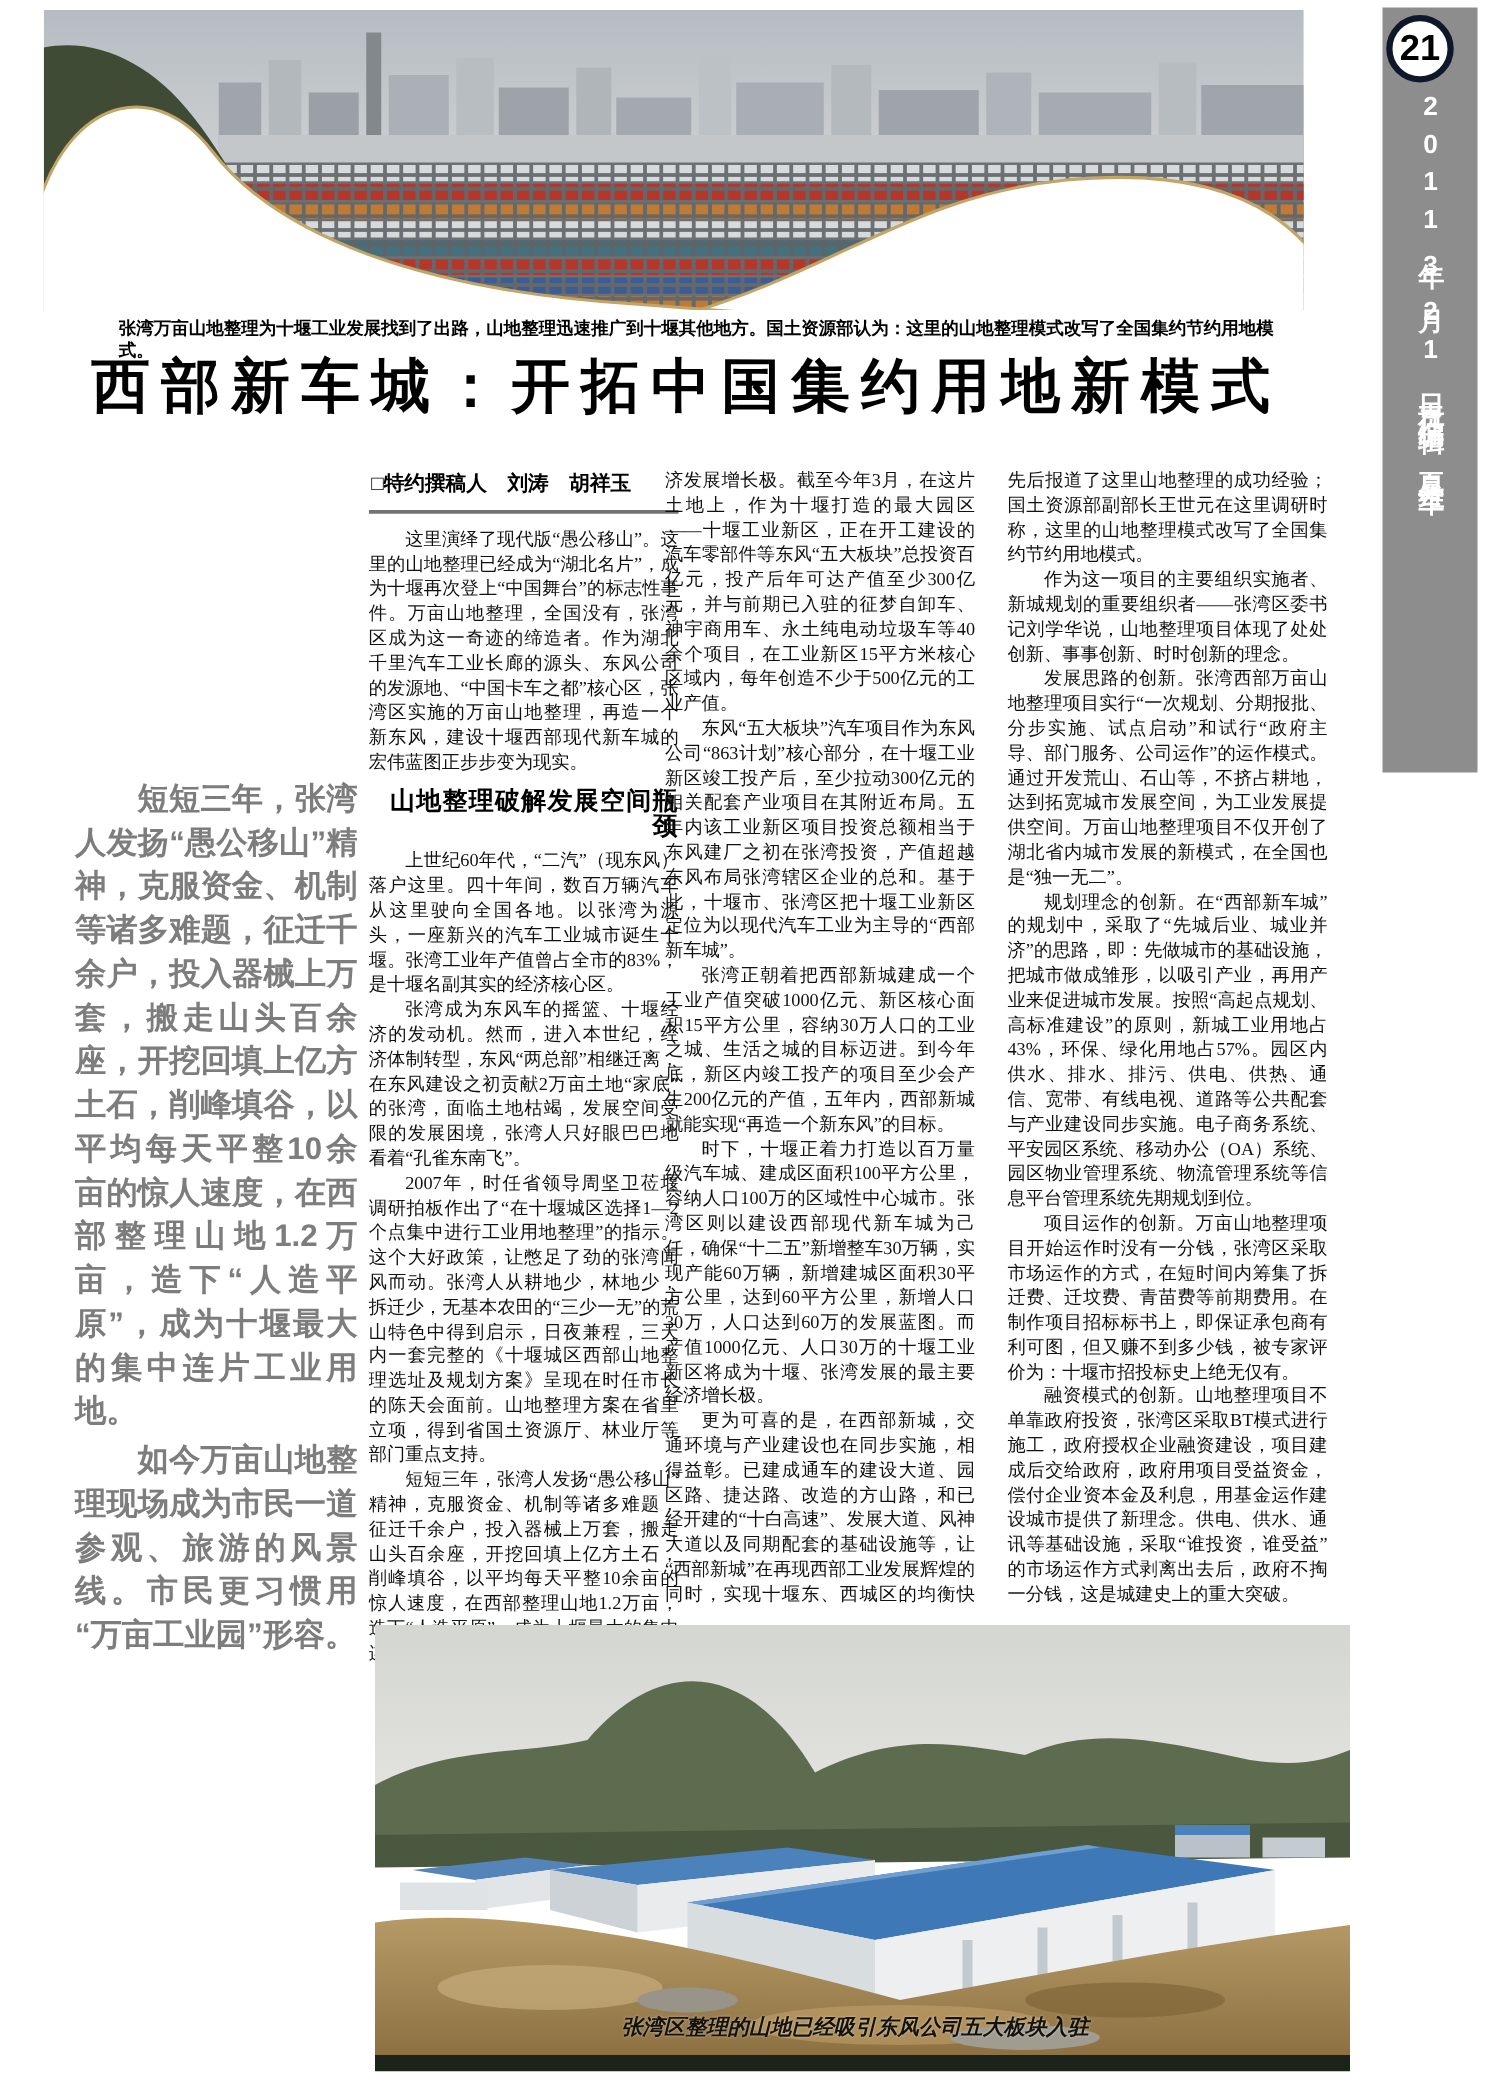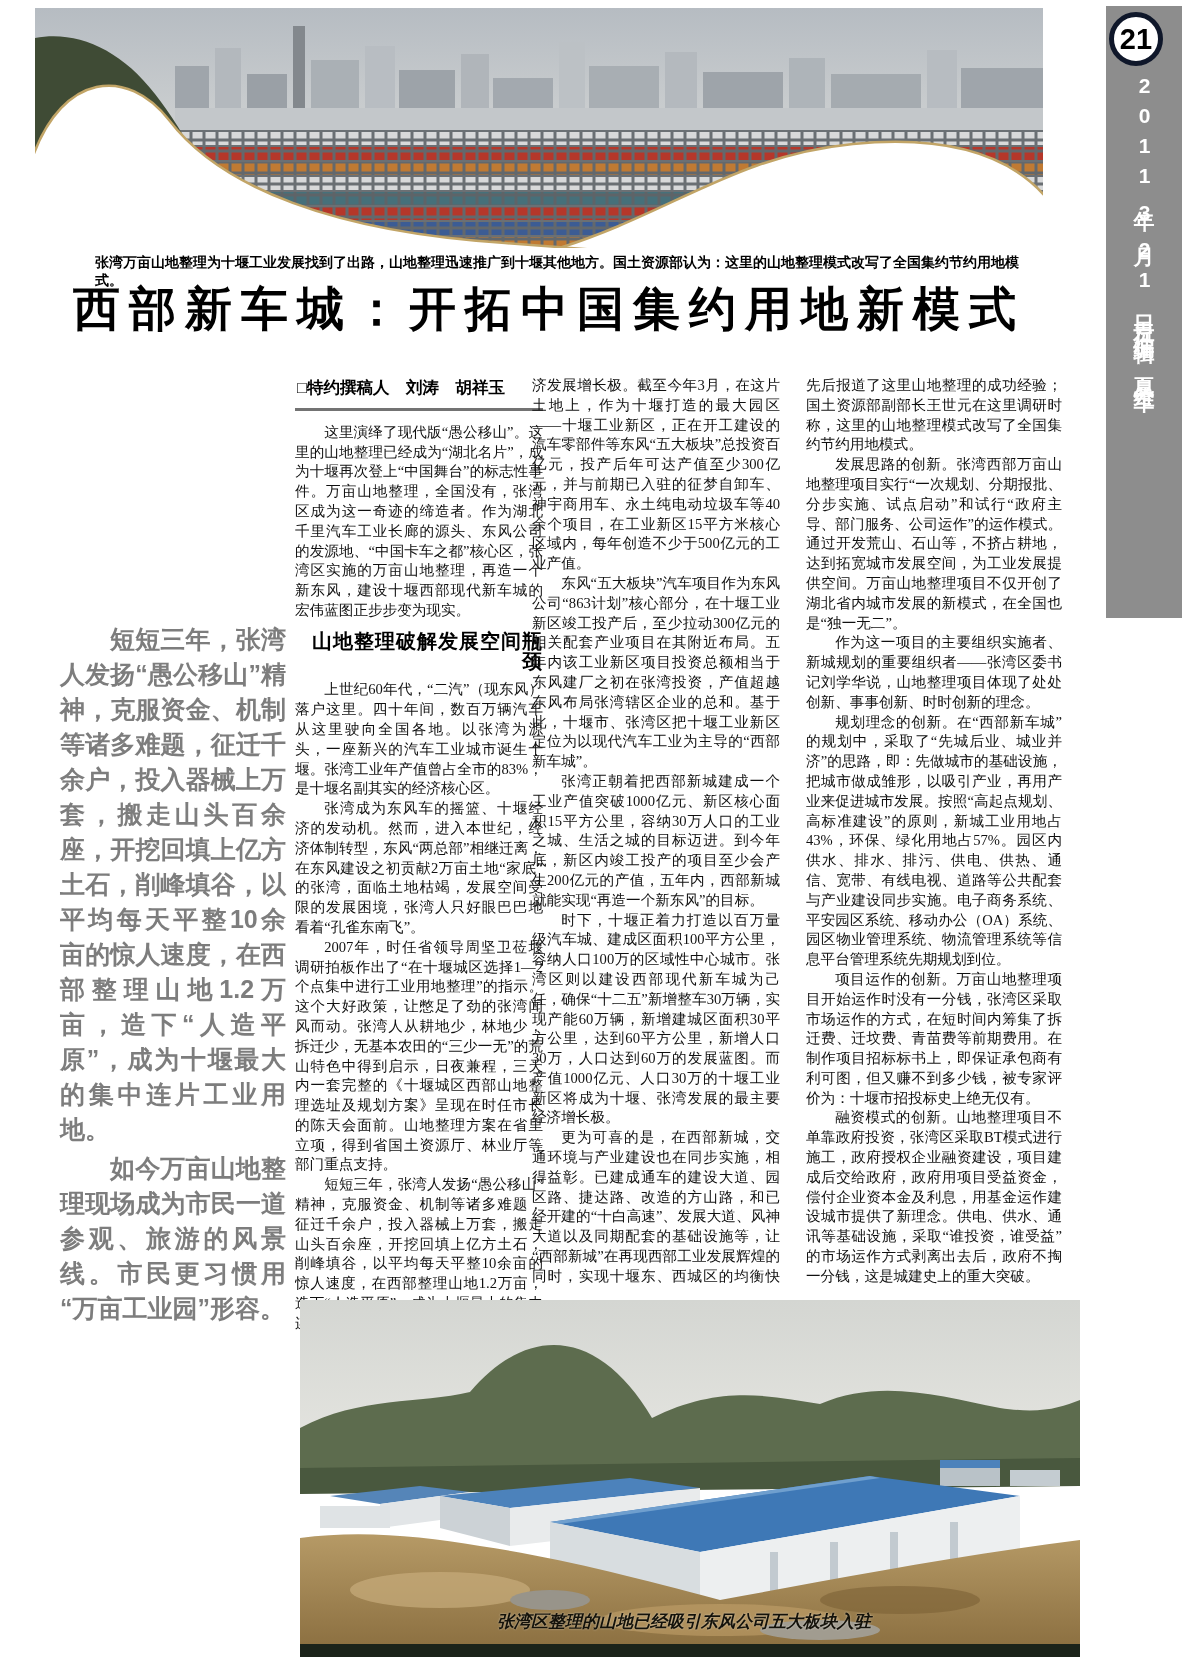--- a/index.html
+++ b/index.html
@@ -156,22 +156,22 @@
     <p class="cont">济发展增长极。截至今年3月，在这片土地上，作为十堰打造的最大园区——十堰工业新区，正在开工建设的汽车零部件等东风“五大板块”总投资百亿元，投产后年可达产值至少300亿元，并与前期已入驻的征梦自卸车、神宇商用车、永土纯电动垃圾车等40余个项目，在工业新区15平方米核心区域内，每年创造不少于500亿元的工业产值。</p>
     <p>东风“五大板块”汽车项目作为东风公司“863计划”核心部分，在十堰工业新区竣工投产后，至少拉动300亿元的相关配套产业项目在其附近布局。五年内该工业新区项目投资总额相当于东风建厂之初在张湾投资，产值超越东风布局张湾辖区企业的总和。基于此，十堰市、张湾区把十堰工业新区定位为以现代汽车工业为主导的“西部新车城”。</p>
     <p>张湾正朝着把西部新城建成一个工业产值突破1000亿元、新区核心面积15平方公里，容纳30万人口的工业之城、生活之城的目标迈进。到今年底，新区内竣工投产的项目至少会产生200亿元的产值，五年内，西部新城就能实现“再造一个新东风”的目标。</p>
     <p>时下，十堰正着力打造以百万量级汽车城、建成区面积100平方公里，容纳人口100万的区域性中心城市。张湾区则以建设西部现代新车城为己任，确保“十二五”新增整车30万辆，实现产能60万辆，新增建城区面积30平方公里，达到60平方公里，新增人口30万，人口达到60万的发展蓝图。而产值1000亿元、人口30万的十堰工业新区将成为十堰、张湾发展的最主要经济增长极。</p>
     <p>更为可喜的是，在西部新城，交通环境与产业建设也在同步实施，相得益彰。已建成通车的建设大道、园区路、捷达路、改造的方山路，和已经开建的“十白高速”、发展大道、风神大道以及同期配套的基础设施等，让“西部新城”在再现西部工业发展辉煌的同时，实现十堰东、西城区的均衡快速发展。</p>
 
   </div>
 
   <div class="col col3">
     <p class="cont">先后报道了这里山地整理的成功经验；国土资源部副部长王世元在这里调研时称，这里的山地整理模式改写了全国集约节约用地模式。</p>
+    <p>作为这一项目的主要组织实施者、新城规划的重要组织者——张湾区委书记刘学华说，山地整理项目体现了处处创新、事事创新、时时创新的理念。</p>
     <p>发展思路的创新。张湾西部万亩山地整理项目实行“一次规划、分期报批、分步实施、试点启动”和试行“政府主导、部门服务、公司运作”的运作模式。通过开发荒山、石山等，不挤占耕地，达到拓宽城市发展空间，为工业发展提供空间。万亩山地整理项目不仅开创了湖北省内城市发展的新模式，在全国也是“独一无二”。</p>
-    <p>作为这一项目的主要组织实施者、新城规划的重要组织者——张湾区委书记刘学华说，山地整理项目体现了处处创新、事事创新、时时创新的理念。</p>
     <p>规划理念的创新。在“西部新车城”的规划中，采取了“先城后业、城业并济”的思路，即：先做城市的基础设施，把城市做成雏形，以吸引产业，再用产业来促进城市发展。按照“高起点规划、高标准建设”的原则，新城工业用地占43%，环保、绿化用地占57%。园区内供水、排水、排污、供电、供热、通信、宽带、有线电视、道路等公共配套与产业建设同步实施。电子商务系统、平安园区系统、移动办公（OA）系统、园区物业管理系统、物流管理系统等信息平台管理系统先期规划到位。</p>
     <p>项目运作的创新。万亩山地整理项目开始运作时没有一分钱，张湾区采取市场运作的方式，在短时间内筹集了拆迁费、迁坟费、青苗费等前期费用。在制作项目招标标书上，即保证承包商有利可图，但又赚不到多少钱，被专家评价为：十堰市招投标史上绝无仅有。</p>
     <p>融资模式的创新。山地整理项目不单靠政府投资，张湾区采取BT模式进行施工，政府授权企业融资建设，项目建成后交给政府，政府用项目受益资金，偿付企业资本金及利息，用基金运作建设城市提供了新理念。供电、供水、通讯等基础设施，采取“谁投资，谁受益”的市场运作方式剥离出去后，政府不掏一分钱，这是城建史上的重大突破。</p>
 
   </div>
 
   <div class="abs photo2">
     <svg width="780" height="344" viewBox="0 0 780 344">
       <defs>
         <linearGradient id="sky2" x1="0" y1="0" x2="0" y2="1">

